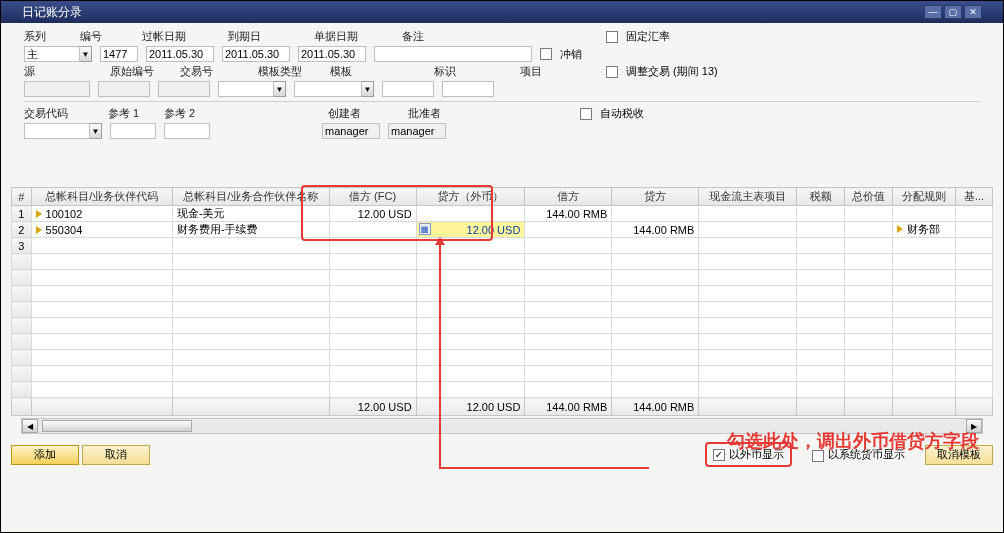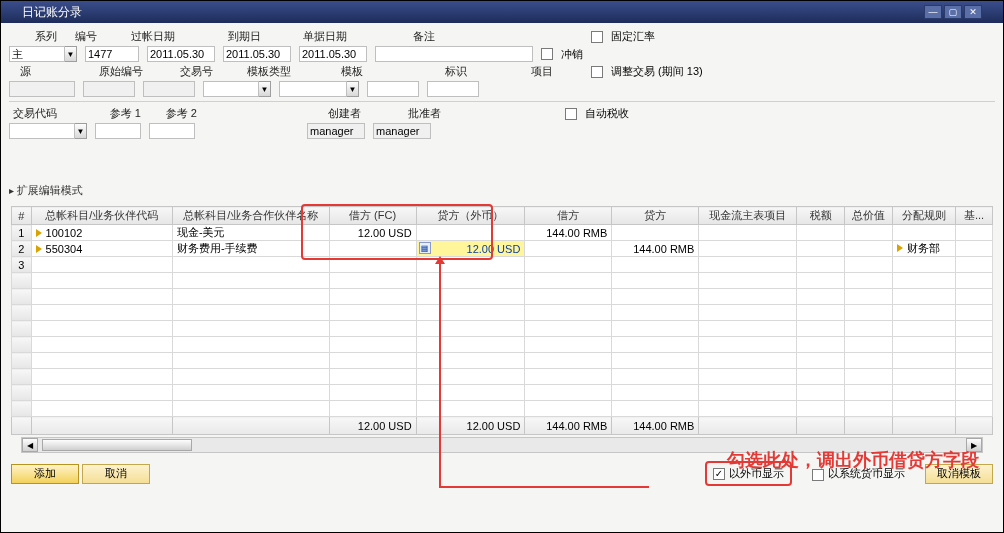--- a/index.html
+++ b/index.html
@@ -2,21 +2,21 @@
 <html><head>
 <meta charset="utf-8">
 <style>
   * { box-sizing: border-box; font-family: "Microsoft YaHei", SimSun, Arial, sans-serif; }
   html, body { margin:0; padding:0; }
   body { background:#fff; }
   .window { width:1004px; height:533px; border:1px solid #000; background:#f5f5f3; position:relative; }
   .titlebar { height:22px; background:linear-gradient(#3a4e8c,#1e2c5a); color:#fff; display:flex; align-items:center; justify-content:space-between; padding:0 21px; font-size:12px; }
   .titlebar .btns { display:flex; gap:2px; }
   .titlebar .btn { width:18px; height:14px; background:#5a6fa8; border:1px solid #2a3a6a; display:flex; align-items:center; justify-content:center; font-size:9px; cursor:pointer; }
-  .header { padding:6px 8px 4px; font-size:11px;text-align:right; }
+  .header { padding:6px 23px 4px; font-size:11px; }
   .row { display:flex; align-items:center; gap:8px; margin-bottom:2px; flex-wrap:wrap; }
   .lbl { color:#222; min-width:48px; }
   .fld { border:1px solid #bfbfbf; background:#fff; height:16px; font-size:11px; padding:0 2px; display:inline-flex; align-items:center; }
   .sel { display:inline-flex; align-items:center; }
   .dd { width:12px; height:16px; background:linear-gradient(#fdfdfd,#d8d8d8); border:1px solid #9e9e9e; border-left:none; display:flex; align-items:center; justify-content:center; font-size:8px; cursor:pointer; }
   .chk { width:12px; height:12px; border:1px solid #7a7a7a; background:#fff; display:inline-flex; align-items:center; justify-content:center; font-size:10px; cursor:pointer; }
   .sep { height:1px; background:#d0d0d0; margin:4px 0; }
   .expand-link { font-size:11px; color:#333; padding:2px 8px; cursor:pointer; }
   .expand-link::before { content:"▸ "; font-size:10px;}
   .grid-wrap { padding:6px 10px 0; position:relative; }
@@ -69,21 +69,21 @@
       <span class="lbl">备注</span>
       <span style="flex:0 0 140px"></span>
       <span class="chk"></span>
       <span>固定汇率</span>
     </div>
     <div class="row">
       <span class="sel">
           <span class="fld" style="width:56px">主</span>
           <span class="dd">▼</span>
         </span>
-      <span class="fld" style="width:54px">1477</span>
+      <span class="fld" style="width:38px">1477</span>
       <span class="fld" style="width:68px">2011.05.30</span>
       <span class="fld" style="width:68px">2011.05.30</span>
       <span class="fld" style="width:68px">2011.05.30</span>
       <span class="fld" style="width:158px"></span>
       <span class="chk"></span>
       <span>冲销</span>
     </div>
     <div class="row">
       <span class="lbl" style="min-width:22px">源</span>
       <span style="width:48px"></span>
@@ -138,21 +138,20 @@
         </span>
       <span class="fld" style="width:46px"></span>
       <span class="fld" style="width:46px"></span>
       <span style="width:96px"></span>
       <span class="fld" style="width:58px;background:#f0f0f0">manager</span>
       <span class="fld" style="width:58px;background:#f0f0f0">manager</span>
     </div>
   </div>
 
   <div style="height:36px"></div>
-  <div class="expand-link">扩展编辑模式</div>
 
   <div class="grid-wrap">
     <table class="grid">
       <thead>
         <tr>
           <th class="num">#</th>
           <th style="width:130px">总帐科目/业务伙伴代码</th>
           <th style="width:140px">总帐科目/业务合作伙伴名称</th>
           <th style="width:80px">借方 (FC)</th>
           <th style="width:100px">贷方（外币）</th>

